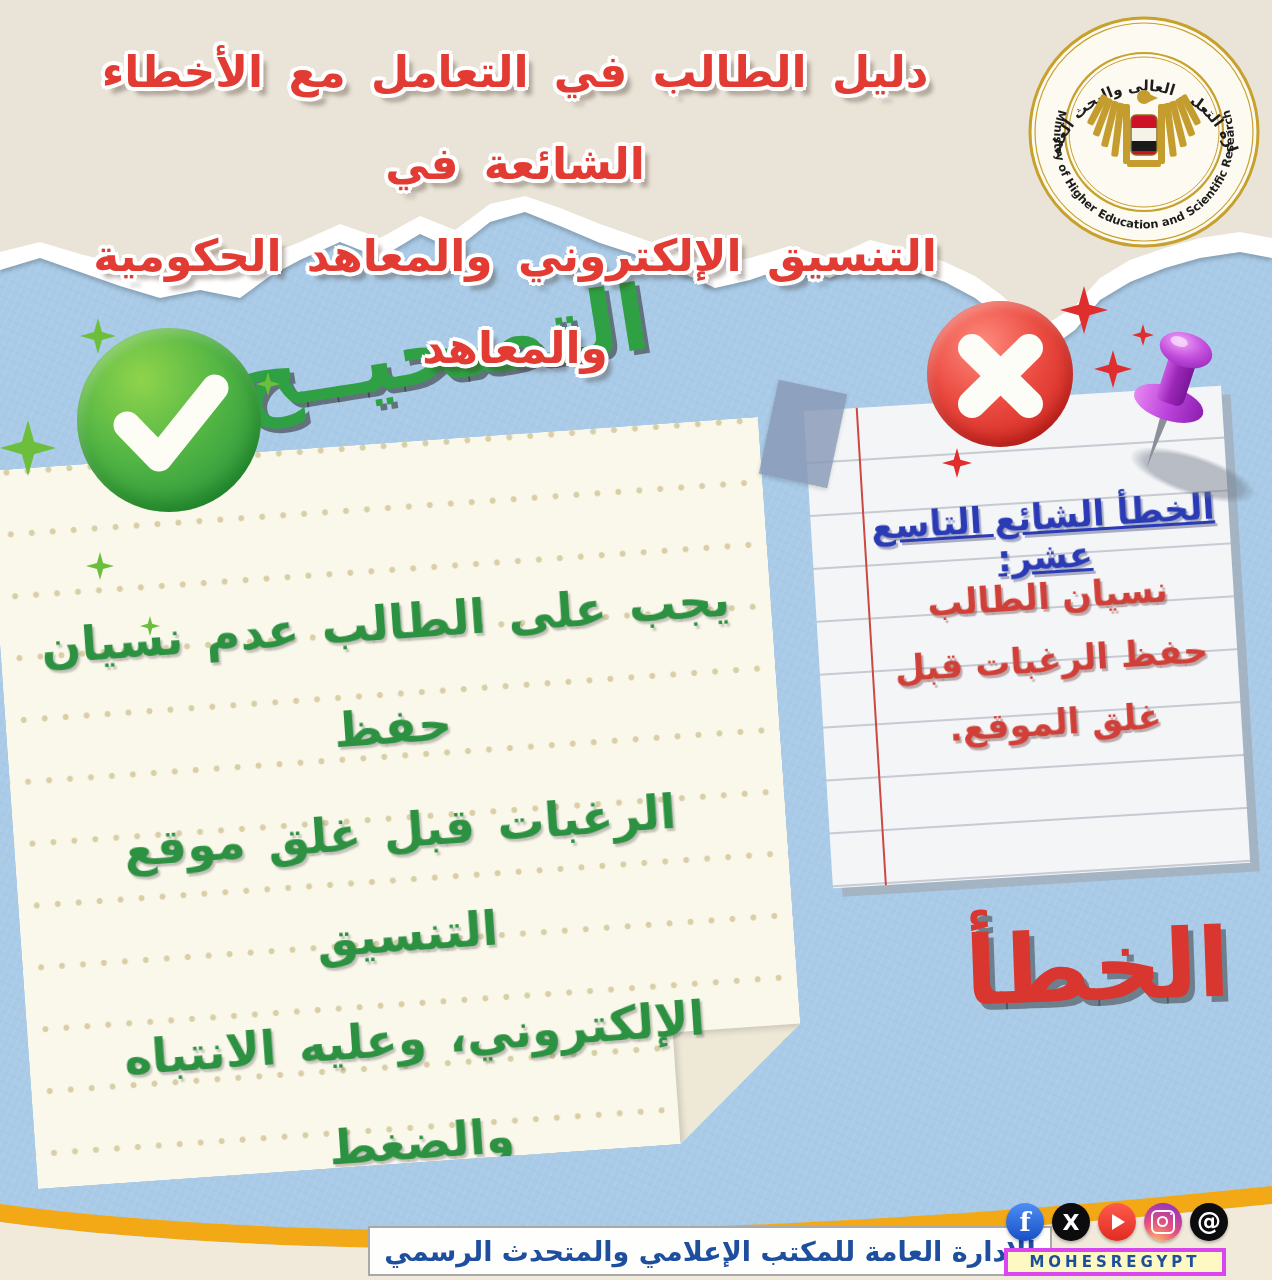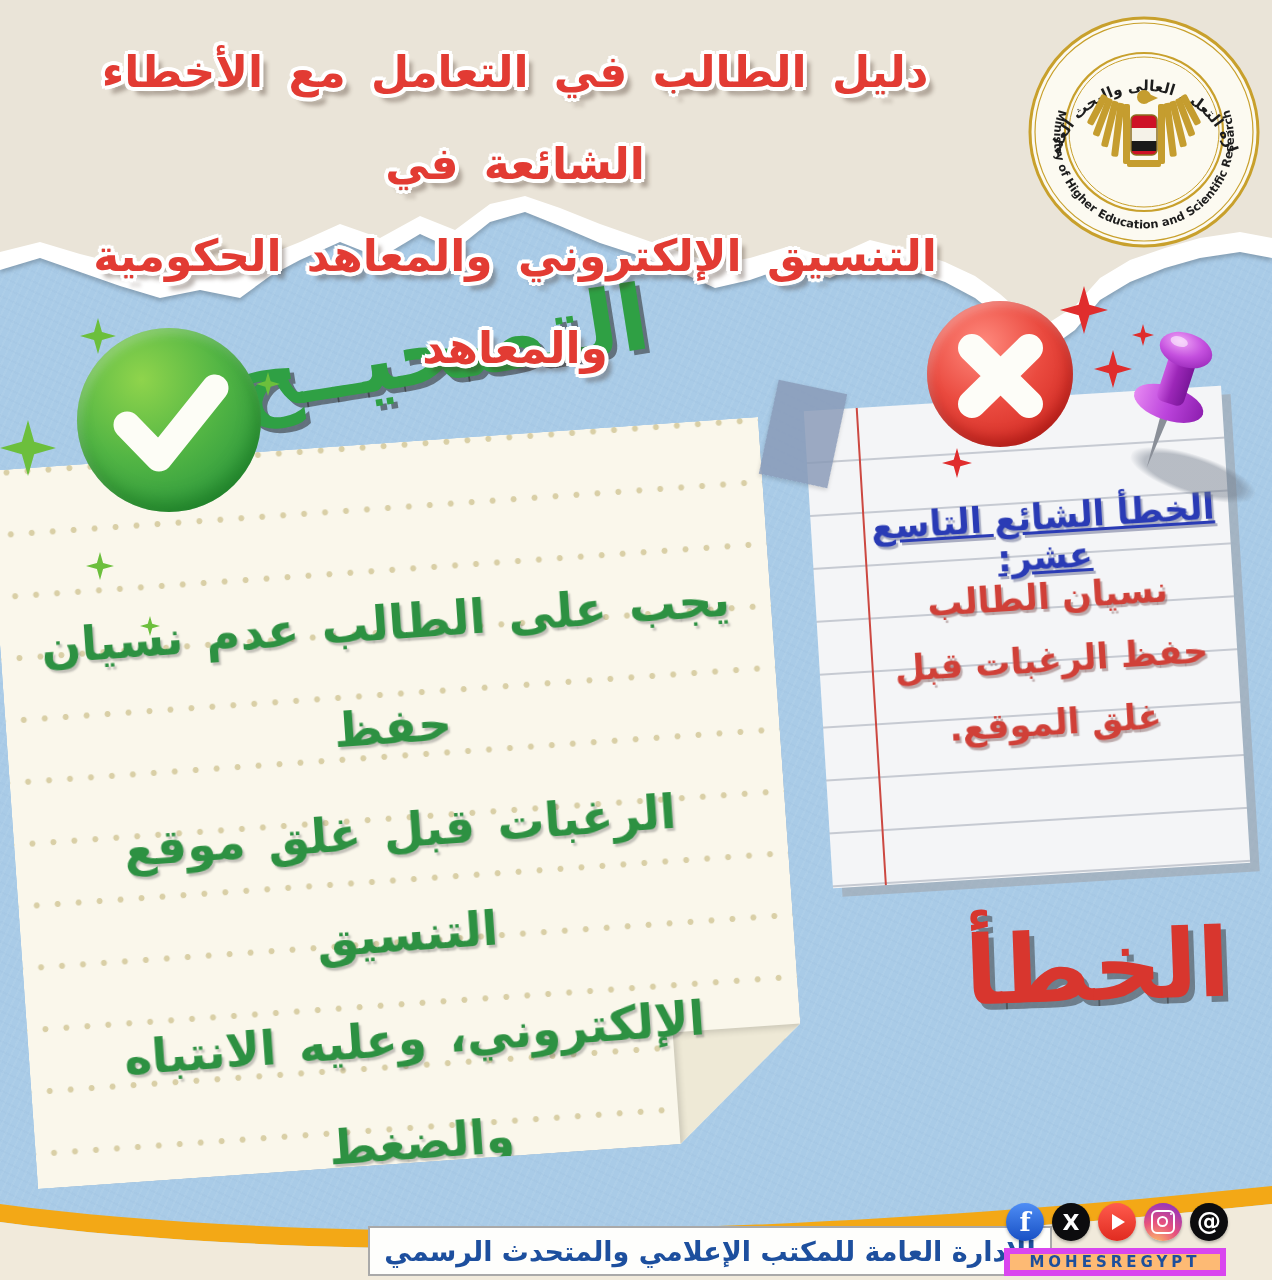--- a/index.html
+++ b/index.html
@@ -77,22 +77,22 @@
     color:#fff;font-weight:bold;box-shadow:0 2px 3px rgba(0,0,0,.25);}
   .fb{background:linear-gradient(180deg,#4E8DF5,#1850C4);font-size:26px;font-family:"DejaVu Serif",serif;}
   .xx{background:#0c0c0e;font-size:22px;}
   .yt{background:linear-gradient(180deg,#FF5B4D,#E02B20);}
   .play{width:0;height:0;border-left:13px solid #fff;border-top:8px solid transparent;border-bottom:8px solid transparent;margin-left:3px;}
   .ig{background:radial-gradient(circle at 30% 110%,#FDC468 0%,#E8527C 45%,#9B36B7 85%);}
   .cam{width:20px;height:20px;border:2.5px solid #fff;border-radius:6px;position:relative;}
   .cam::after{content:"";position:absolute;left:4px;top:4px;width:7px;height:7px;border:2.5px solid #fff;border-radius:50%;}
   .cam::before{content:"";position:absolute;right:1px;top:0.5px;width:2.5px;height:2.5px;background:#fff;border-radius:50%;}
   .th{background:#0c0c0e;font-size:24px;}
-  .handle-box{left:1004px;top:1248px;width:222px;height:28px;z-index:6;background:#fdba74;
-    border:6px solid #d946ef;box-sizing:border-box;display:flex;align-items:center;justify-content:center;}
+  .handle-box{left:1004px;top:1248px;width:222px;height:28px;z-index:6;background:#fef9c3;
+    border:4px solid #d946ef;box-sizing:border-box;display:flex;align-items:center;justify-content:center;}
   .handle-text{font-size:15px;font-weight:bold;letter-spacing:4px;color:#1D4F9C;}
 </style>
 </head>
 <body>
 
 <div class="poster">
 
   <div class="abs blue-texture"></div>
 
   <svg class="abs footer-svg" viewBox="0 0 1272 122">

